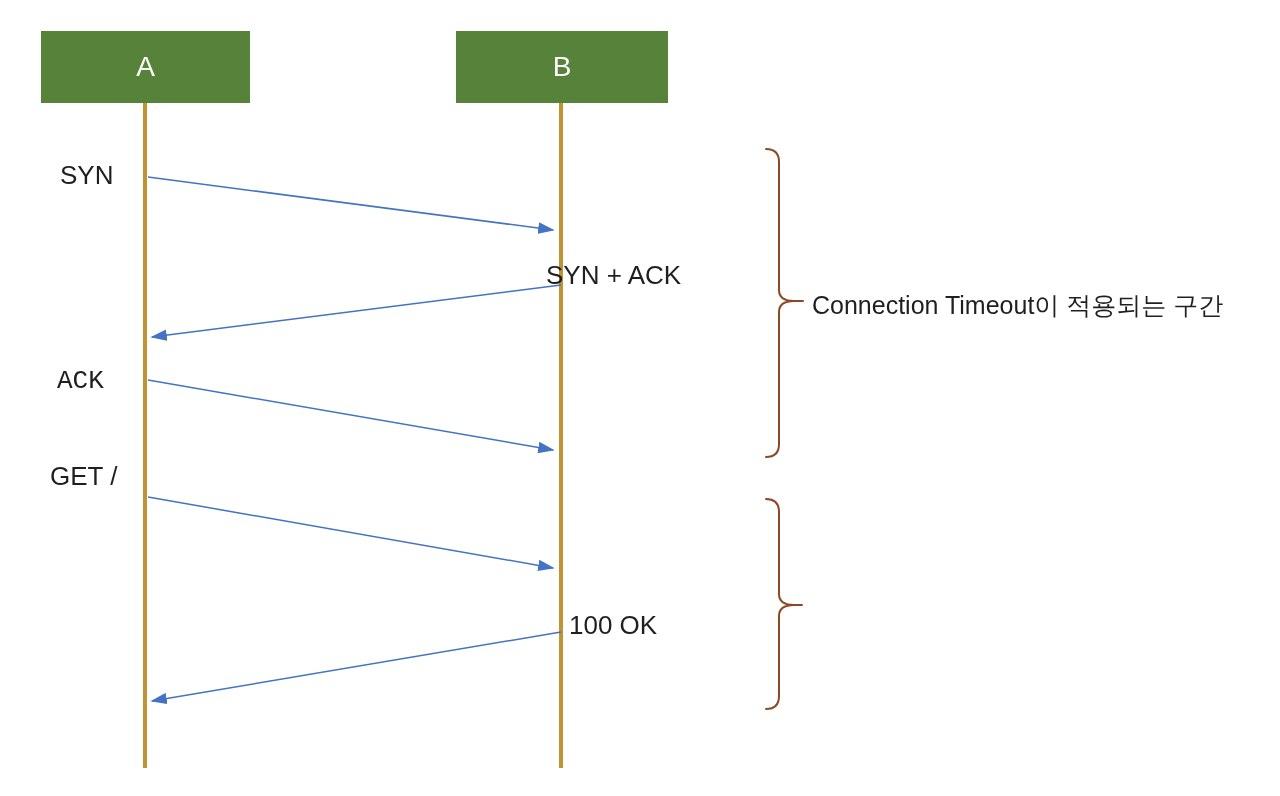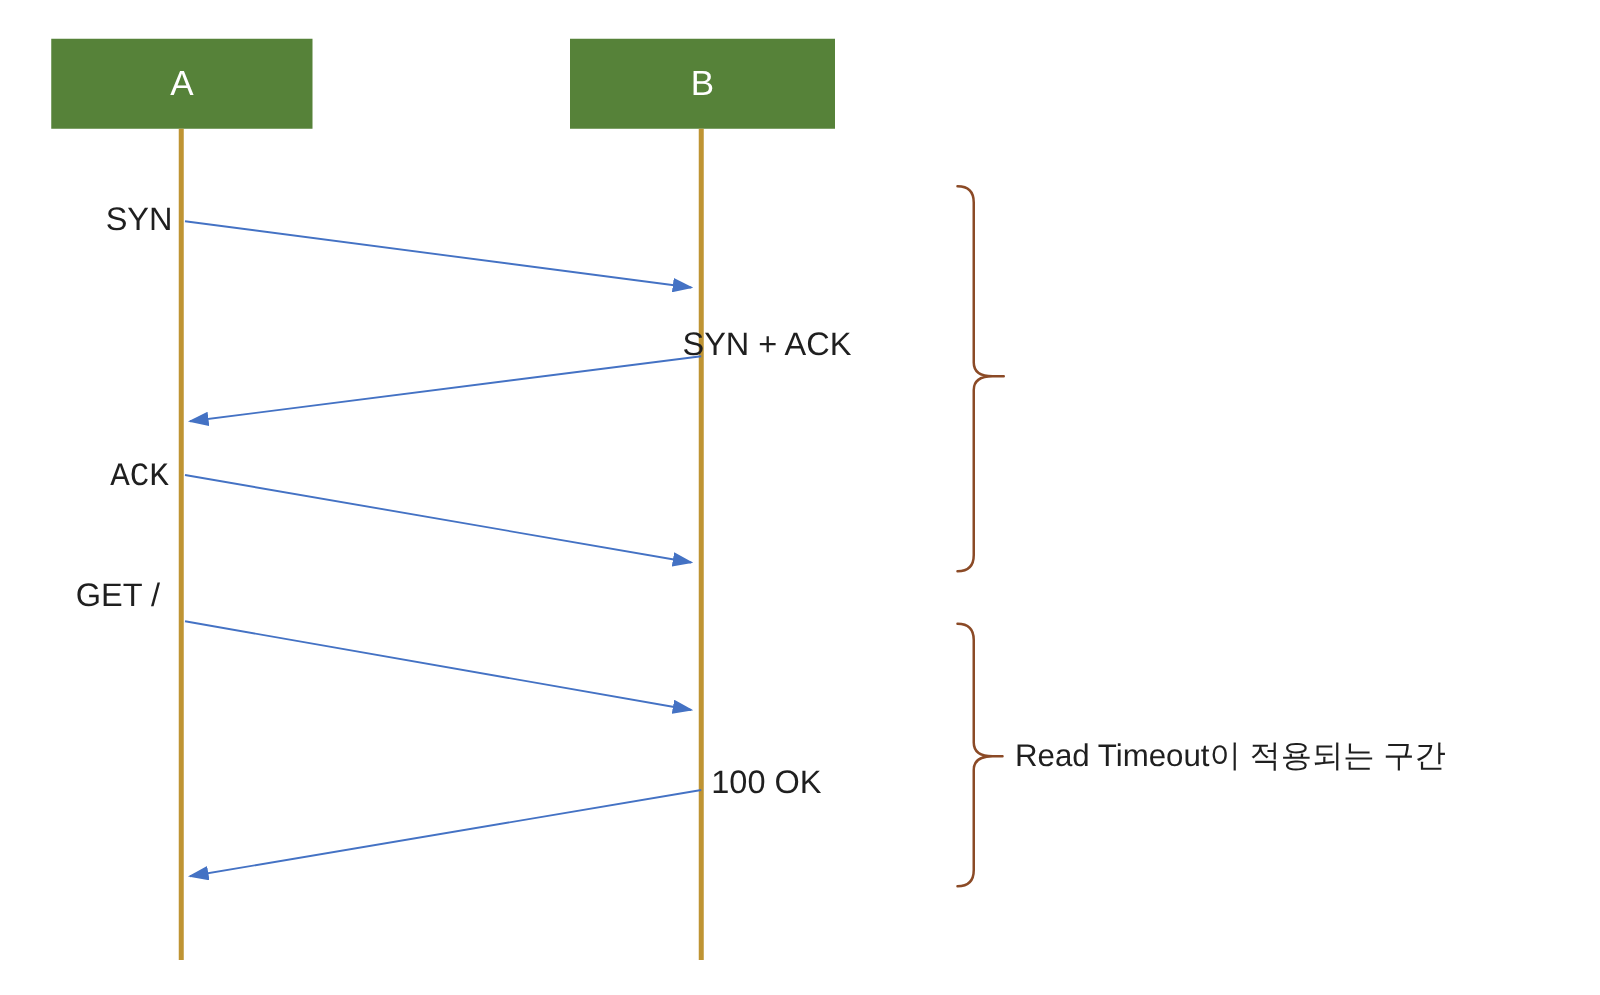--- a/index.html
+++ b/index.html
@@ -56,21 +56,21 @@
     fill: none;
     stroke-linecap: round;
   }
   .msg-label {
     position: absolute;
     color: #1f1f1f;
     font-size: 26px;
     line-height: 28px;
     white-space: nowrap;
   }
-  .msg-label.right-align { text-align: right; }
+  .msg-label.right-align { text-align: left; }
   .annotation {
     position: absolute;
     color: #1f1f1f;
     font-size: 25px;
     line-height: 28px;
     white-space: nowrap;
   }
   
   #label-syn     { left: 60px;  width: 78px;  top: 161px; }
   #label-synack  { left: 546px; top: 261px; }
@@ -111,15 +111,15 @@
     <path class="brace" d="M766,149 Q779,149 779,162 L779,290 Q779,301 794,301 L803,301 M794,301 Q779,301 779,312 L779,444 Q779,457 766,457"></path>
     <path class="brace" d="M766,499 Q779,499 779,512 L779,594 Q779,605 794,605 L802,605 M794,605 Q779,605 779,616 L779,696 Q779,709 766,709"></path>
   </svg>
 
   <div class="msg-label right-align" id="label-syn">SYN</div>
   <div class="msg-label" id="label-synack">SYN + ACK</div>
   <div class="msg-label right-align" id="label-ack">ACK</div>
   <div class="msg-label right-align" id="label-get">GET /</div>
   <div class="msg-label" id="label-200ok">100 OK</div>
 
-  <div class="annotation" id="annotation-read">Read Timeout이 적용되는 구간</div>
+  <div class="annotation" id="annotation-connection">Connection Timeout이 적용되는 구간</div>
 
 </div>
 
 </body></html>

